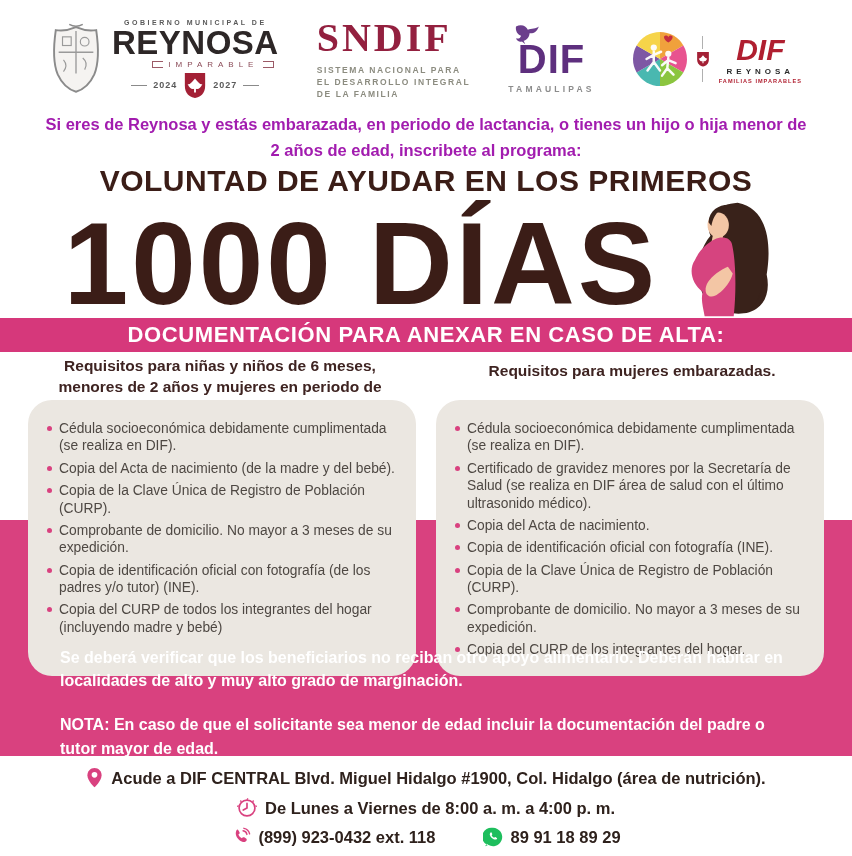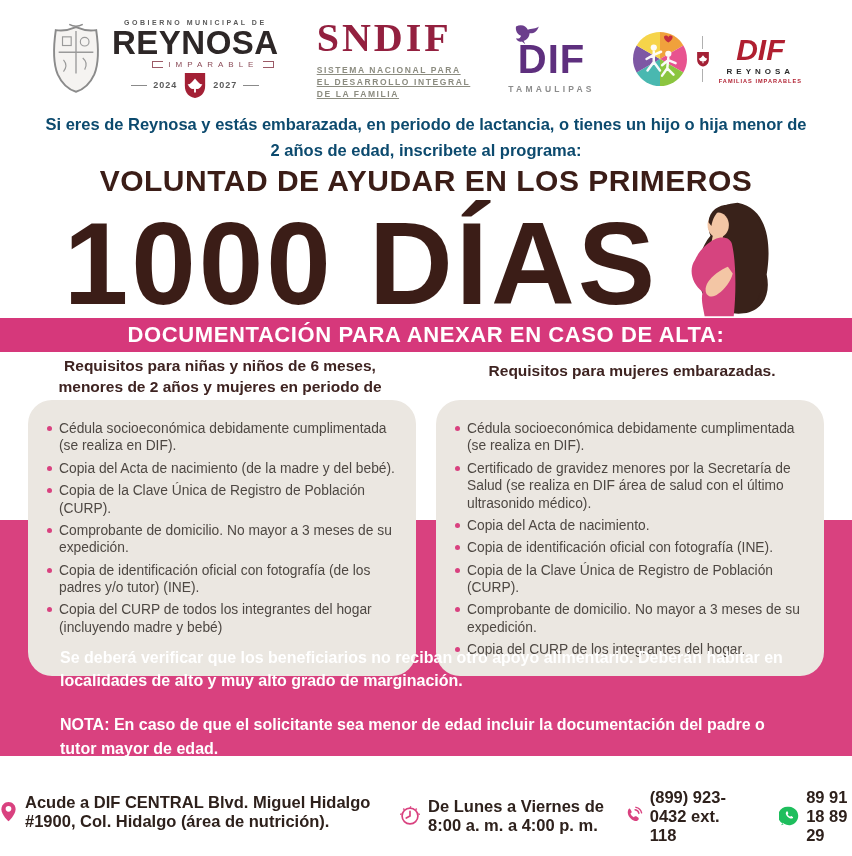--- a/index.html
+++ b/index.html
@@ -26,37 +26,37 @@
   .rey-name{font-size:33px;font-weight:800;color:#2d2727;letter-spacing:.5px;line-height:1.02;}
   .rey-tagline{display:flex;align-items:center;gap:5px;color:#8a4a57;font-size:8px;font-weight:normal;letter-spacing:5px;margin-top:1px;padding-left:36px;}
   .rey-tagline::before,.rey-tagline::after{content:"";width:10px;height:5px;border:1px solid #9b5a66;border-right:none;}
   .rey-tagline::after{border:1px solid #9b5a66;border-left:none;}
   .rey-years{display:flex;align-items:center;gap:6px;margin-top:2px;}
   .rey-year{font-size:9px;font-weight:bold;color:#5a5a5a;letter-spacing:1px;}
   .hline{width:16px;height:0;border-top:1.5px solid #8a8a8a;}
 
   .logo-sndif{display:flex;flex-direction:column;align-items:flex-start;}
   .sndif-acronym{font-family:"Liberation Serif","DejaVu Serif",serif;font-size:40px;font-weight:bold;color:var(--maroon);letter-spacing:3px;line-height:1;}
-  .sndif-sub{margin-top:6px;font-size:8.5px;font-weight:bold;letter-spacing:1.6px;color:#8c8c80;line-height:1.45;text-decoration:underline;}
+  .sndif-sub{margin-top:6px;font-size:8.5px;font-weight:bold;letter-spacing:1.6px;color:#8c8c80;line-height:1.45;}
 
   .logo-diftam{display:flex;flex-direction:column;align-items:center;position:relative;padding-top:14px;}
   .diftam-bird{position:absolute;top:-2px;left:4px;}
   .diftam-acronym{font-size:40px;font-weight:800;color:var(--purple);line-height:1;letter-spacing:1px;}
   .diftam-sub{margin-top:5px;font-size:8.5px;font-weight:bold;letter-spacing:3.2px;color:#8c8c8c;}
 
   .logo-difrey{display:flex;align-items:center;gap:9px;}
   .difrey-divider{display:flex;flex-direction:column;align-items:center;gap:2px;}
   .vline{width:1px;height:13px;background:#b0b0b0;}
   .difrey-text{display:flex;flex-direction:column;align-items:center;}
   .difrey-acronym{font-size:30px;font-weight:900;font-style:italic;color:var(--crimson);line-height:1;}
   .difrey-region{font-size:8px;font-weight:bold;letter-spacing:4px;color:#2b2b2b;margin-top:2px;}
   .difrey-tagline{font-size:5.6px;font-weight:bold;letter-spacing:1px;color:var(--crimson);margin-top:2px;}
 
   
-  .intro{position:absolute;top:112px;left:40px;right:40px;text-align:center;font-size:16.5px;font-weight:bold;color:#0c4a6e;line-height:1.55;}
+  .intro{position:absolute;top:112px;left:40px;right:40px;text-align:center;font-size:16.5px;font-weight:bold;color:#a21caf;line-height:1.55;}
   .kicker{position:absolute;top:164px;left:0;right:0;text-align:center;font-size:30px;font-weight:800;letter-spacing:.5px;color:var(--brown);}
   .big-row{position:absolute;top:196px;left:0;right:0;height:122px;display:flex;justify-content:center;align-items:flex-end;gap:4px;}
   .big-title{font-size:116px;font-weight:800;letter-spacing:3px;color:var(--brown);line-height:.92;}
   .woman{width:126px;height:120px;flex:0 0 auto;}
 
   
   .banner{position:absolute;top:318px;left:0;right:0;height:34px;background:var(--pink-deep);display:flex;align-items:center;justify-content:center;}
   .banner-text{color:#fff;font-size:22px;font-weight:bold;letter-spacing:.6px;}
 
   
@@ -70,21 +70,21 @@
   .boxes{position:absolute;top:400px;left:28px;right:28px;display:flex;gap:20px;align-items:stretch;}
   .req-box{flex:1;background:var(--beige);border-radius:24px;padding:20px 14px 12px 18px;min-height:228px;}
   .req-box ul{list-style:none;}
   .req-box li{position:relative;padding-left:13px;font-size:13.8px;color:var(--body-text);line-height:1.26;margin-bottom:5px;}
   .req-box li::before{content:"";position:absolute;left:1px;top:6px;width:5px;height:5px;border-radius:50%;background:var(--pink);}
 
   .notes{position:absolute;top:646px;left:60px;right:48px;color:#fff;font-size:16px;font-weight:bold;line-height:1.45;}
   .note2{margin-top:21px;}
 
   
-  .footer{position:absolute;top:756px;left:0;right:0;bottom:0;background:#fff;display:flex;flex-direction:row;align-items:center;padding-top:11px;}
+  .footer{position:absolute;top:756px;left:0;right:0;bottom:0;background:#fff;display:flex;flex-direction:column;align-items:center;padding-top:11px;}
   .f-line{display:flex;align-items:center;gap:8px;font-size:16.5px;font-weight:bold;color:#2e211c;}
   .f-line + .f-line{margin-top:9px;}
   .f-contacts{display:flex;align-items:center;gap:48px;margin-top:9px;}
   .f-contact{display:flex;align-items:center;gap:7px;font-size:16.5px;font-weight:bold;color:#2e211c;}
   .icon{flex:0 0 auto;display:inline-flex;}
 </style>
 </head>
 <body>
 
 <div class="poster">

